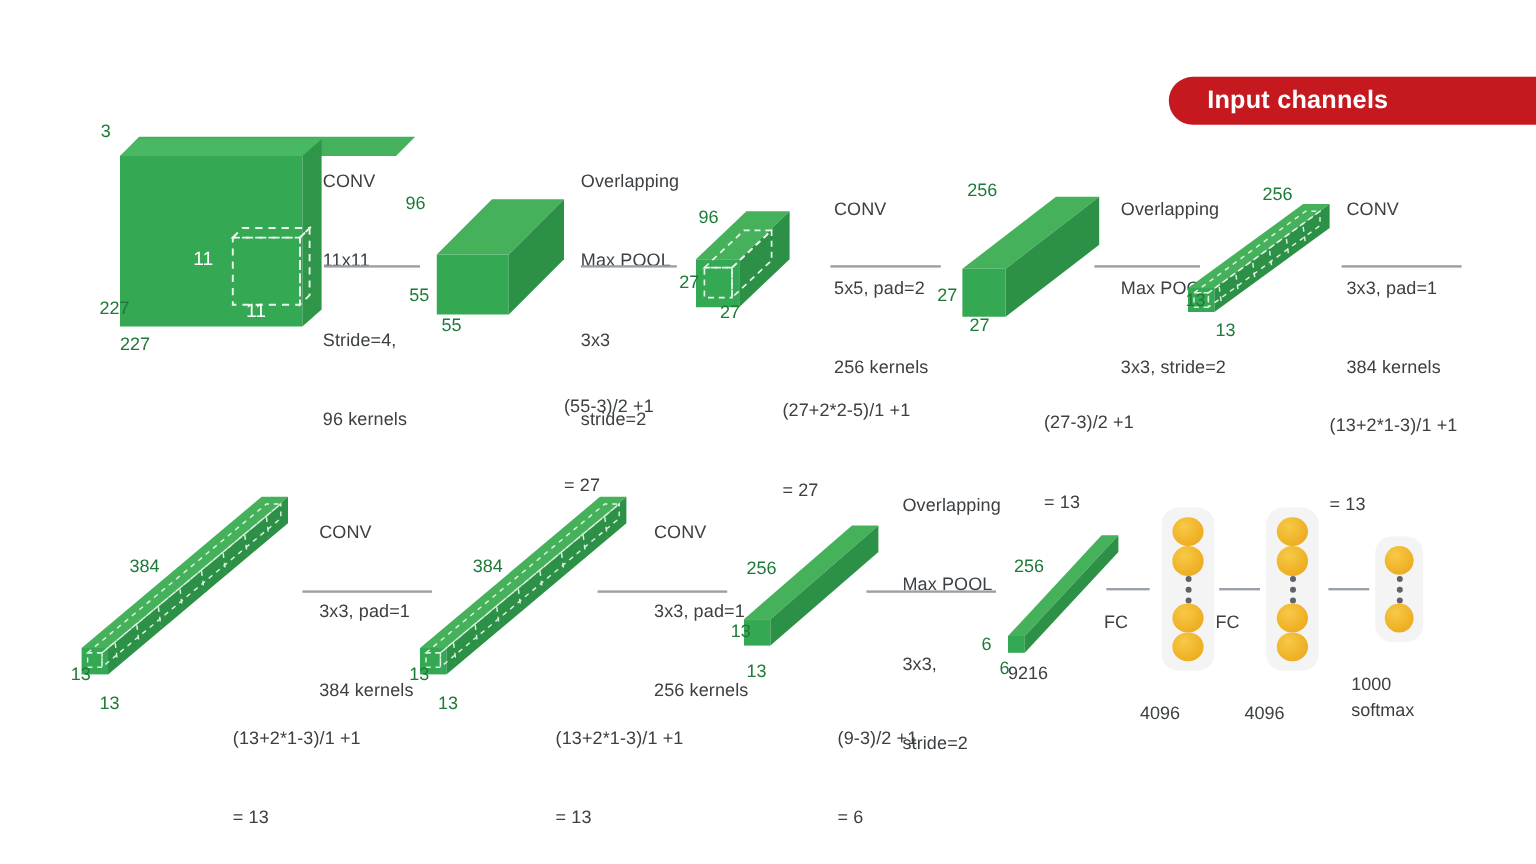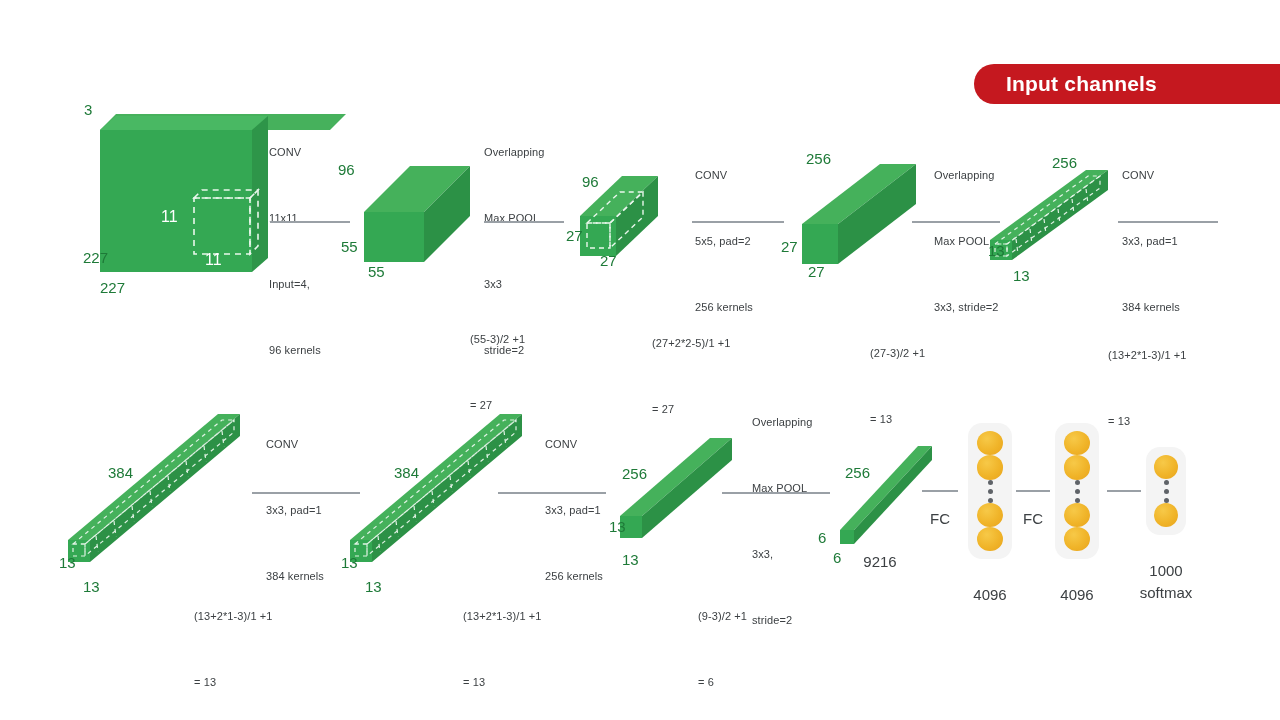--- a/index.html
+++ b/index.html
@@ -5,34 +5,34 @@
   html,body{margin:0;padding:0;}
   body{
     width:1280px;height:720px;background:#ffffff;overflow:hidden;
     font-family:"Liberation Sans","DejaVu Sans",sans-serif;
     position:relative;
   }
   .canvas{position:absolute;left:0;top:0;width:1248px;height:720px;}
   
   .abs{position:absolute;}
   .txt{
-    position:absolute;color:#3c4043;font-size:11px;line-height:22px;
+    position:absolute;color:#3c4043;font-size:15px;line-height:22px;
     white-space:pre;letter-spacing:.1px;
   }
   .dim{
     position:absolute;color:#1e7a38;font-size:15px;line-height:17px;
     white-space:pre;font-weight:400;
   }
   .dimw{
     position:absolute;color:#ffffff;font-size:16px;line-height:16px;
     white-space:pre;
   }
   .plain{
     position:absolute;color:#3c4043;font-size:15px;line-height:20px;
-    white-space:pre;text-align:center;
+    white-space:pre;
   }
   .rule{position:absolute;height:2px;background:#9aa0a6;}
   
   .banner{
     position:absolute;background:#c5181f;border-radius:26px;
     display:flex;align-items:center;
   }
   .banner-label{
     color:#ffffff;font-size:21px;font-weight:700;letter-spacing:.2px;
     padding-left:32px;white-space:nowrap;
@@ -78,21 +78,21 @@
   </svg>
   <span class="dim" style="left:84px;top:101px;">3</span>
   <span class="dim" style="left:83px;top:249px;">227</span>
   <span class="dim" style="left:100px;top:279px;">227</span>
   <span class="dimw" style="left:161px;top:209px;">11</span>
   <span class="dimw" style="left:205px;top:252px;">11</span>
 
   <div class="txt" style="left:269px;top:97px;">
     <div>CONV</div>
     <div>11x11</div>
-    <div>Input=4,</div>
+    <div>Stride=4,</div>
     <div>96 kernels</div>
   </div>
   <div class="rule" style="left:270px;top:221px;width:80px;"></div>
 
   <svg class="abs" style="left:362px;top:160px;" width="110" height="110" viewBox="0 0 110 110">
     <polygon points="2,52 62,52 62,102 2,102" fill="#34a853"></polygon>
     <polygon points="2,52 48,6 108,6 62,52" fill="#45b15b"></polygon>
     <polygon points="62,52 108,6 108,56 62,102" fill="#2c9146"></polygon>
   </svg>
   <span class="dim" style="left:338px;top:161px;">96</span>

